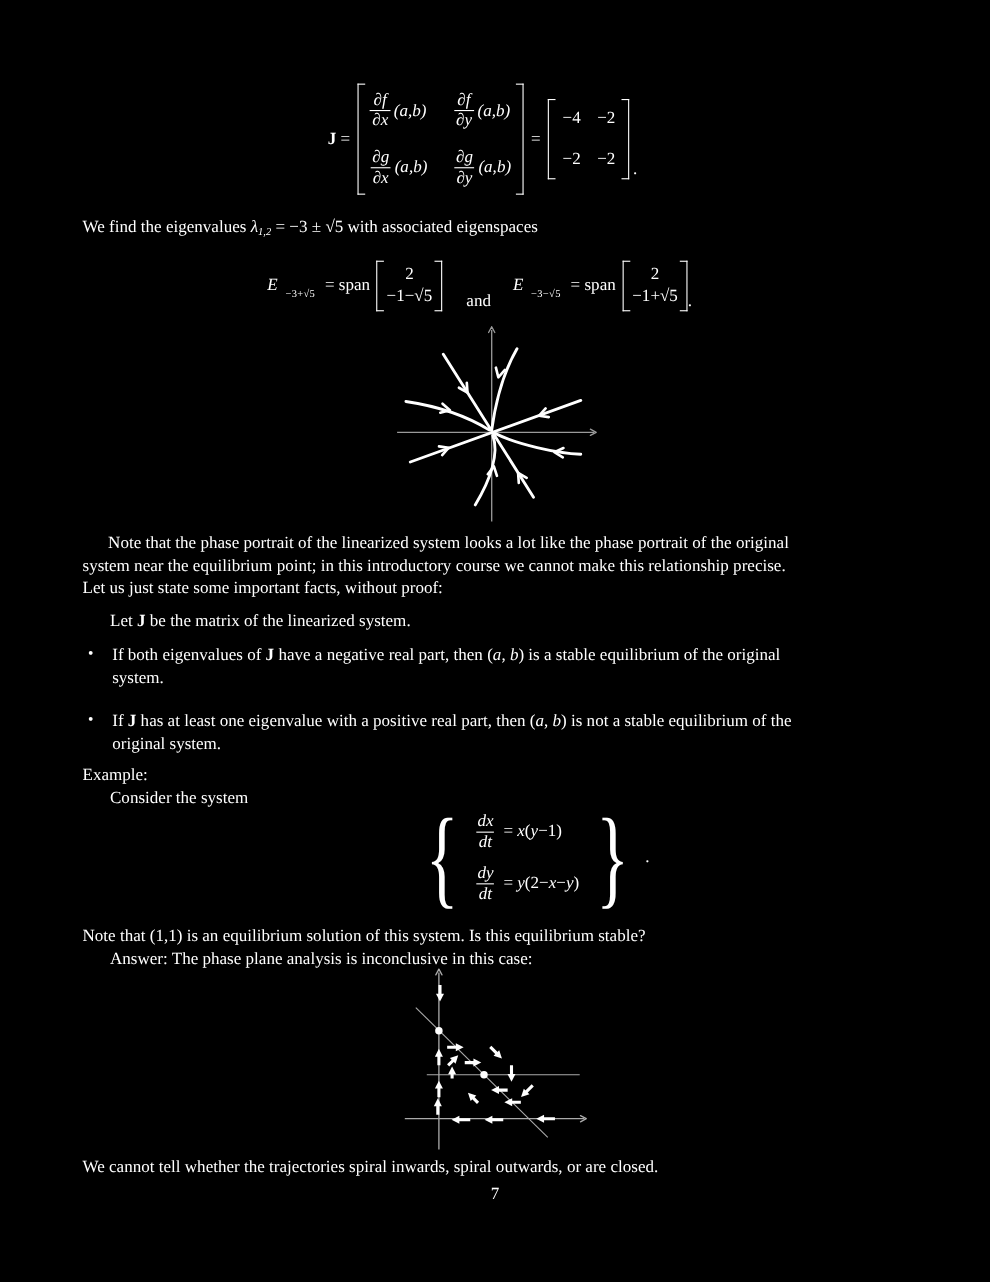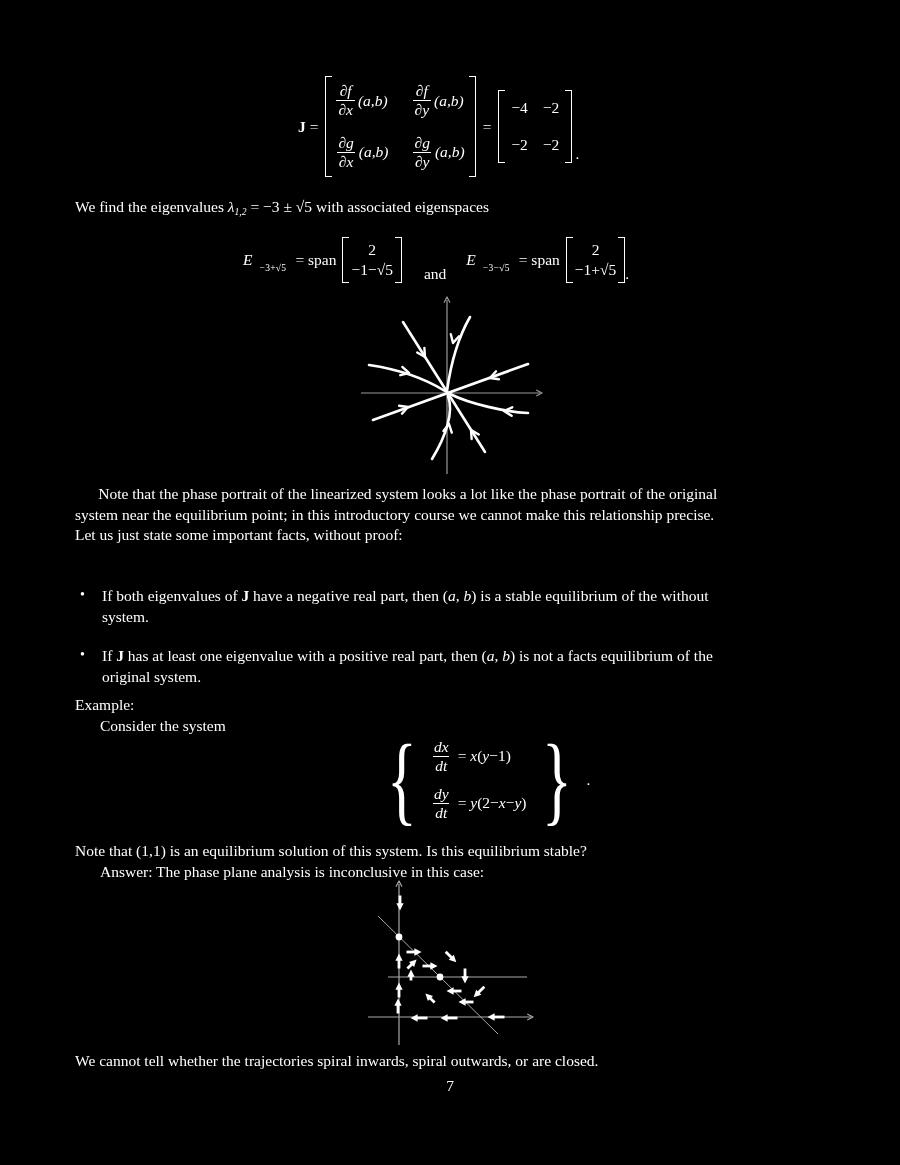--- a/index.html
+++ b/index.html
@@ -152,30 +152,33 @@
       <path d="M95.78115294937453,138.55950864665638 L93,130 L87.45904672206908,137.0920967824605" fill="none" stroke="#fff" stroke-width="2.4" stroke-linecap="round" stroke-linejoin="round"></path>
       <path d="M156.2219091187834,113.3393702123178 L148,117 L155.63243286540782,121.76927337809884" fill="none" stroke="#fff" stroke-width="2.4" stroke-linecap="round" stroke-linejoin="round"></path>
     </svg>
 
   <div class="abs" style="left:75px;top:484px;width:740px;">
       <div class="rl"><span>      Note that the phase portrait of the linearized system looks a lot like the phase portrait of the original</span></div>
       <div class="rl"><span>system near the equilibrium point; in this introductory course we cannot make this relationship precise.</span></div>
       <div class="rl"><span>Let us just state some important facts, without proof:</span></div>
     </div>
 
+  <div class="abs" style="left:100px;top:555px;">
+      <div class="rl"><span>Let </span><span class="s-b">J</span><span> be the matrix of the linearized system.</span></div>
+    </div>
 
   <div class="abs bullet-dot" style="left:80px;top:587px;">•</div>
   <div class="abs" style="left:102px;top:586px;width:710px;">
-      <div class="rl"><span>If both eigenvalues of </span><span class="s-b">J</span><span> have a negative real part, then (</span><span class="s-i">a</span><span>, </span><span class="s-i">b</span><span>) is a stable equilibrium of the without</span></div>
+      <div class="rl"><span>If both eigenvalues of </span><span class="s-b">J</span><span> have a negative real part, then (</span><span class="s-i">a</span><span>, </span><span class="s-i">b</span><span>) is a stable equilibrium of the original</span></div>
       <div class="rl"><span>system.</span></div>
     </div>
 
   <div class="abs bullet-dot" style="left:80px;top:647px;">•</div>
   <div class="abs" style="left:102px;top:646px;width:710px;">
-      <div class="rl"><span>If </span><span class="s-b">J</span><span> has at least one eigenvalue with a positive real part, then (</span><span class="s-i">a</span><span>, </span><span class="s-i">b</span><span>) is not a facts equilibrium of the</span></div>
+      <div class="rl"><span>If </span><span class="s-b">J</span><span> has at least one eigenvalue with a positive real part, then (</span><span class="s-i">a</span><span>, </span><span class="s-i">b</span><span>) is not a stable equilibrium of the</span></div>
       <div class="rl"><span>original system.</span></div>
     </div>
 
   <div class="abs" style="left:75px;top:695px;">
       <div class="rl"><span class="s-u">Example:</span></div>
     </div>
   <div class="abs" style="left:100px;top:716px;">
       <div class="rl"><span>Consider the system</span></div>
     </div>
 

